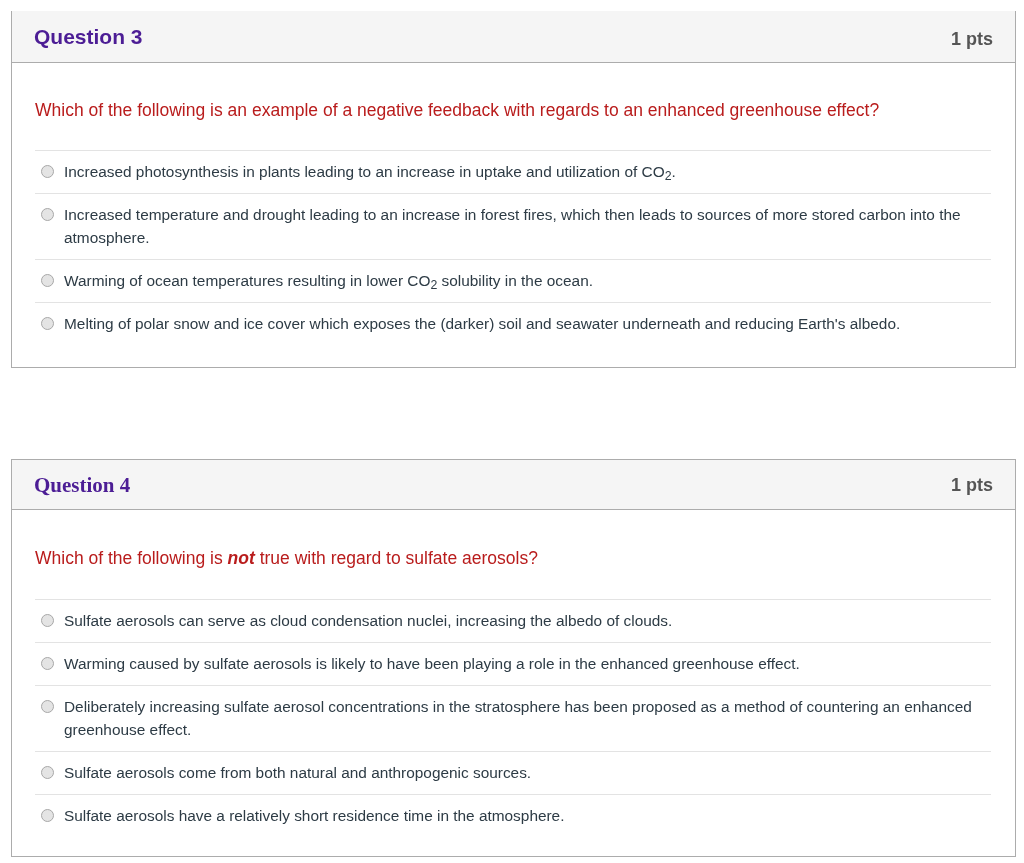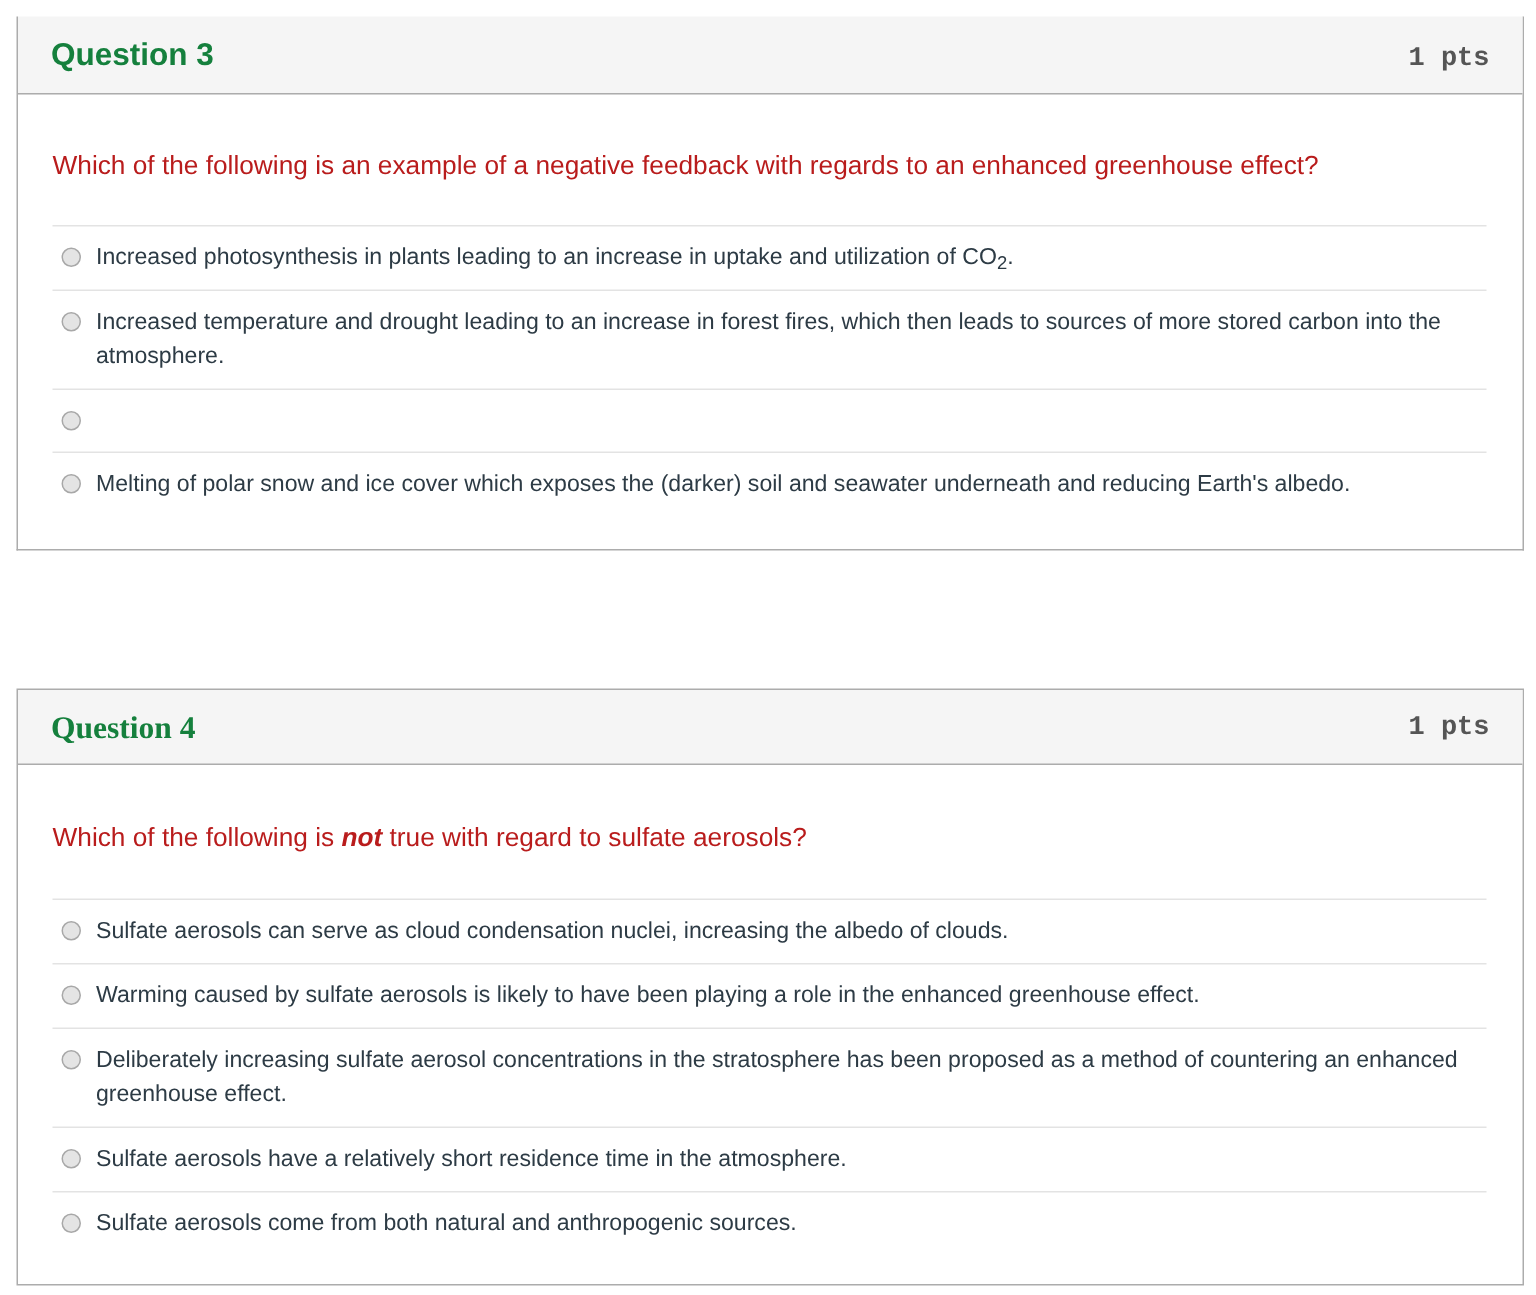--- a/index.html
+++ b/index.html
@@ -48,32 +48,31 @@
     background: #F5F5F5;
     border-bottom: 1px solid #ACACAC;
     box-sizing: border-box;
   }
   .question-name {
     position: absolute;
     left: 22px;
     top: 12px;
     font-size: 21px;
     font-weight: bold;
-    color: #15803d;
+    color: #4c1d95;
     white-space: nowrap;
   }
   .question-points {
     position: absolute;
     right: 22px;
     top: 16px;
     font-size: 18px;
     font-weight: bold;
     color: #555555;
     white-space: nowrap;
-    font-family: Liberation Mono, monospace;
   }
 
   .question-text {
     font-size: 17.5px;
     line-height: 1.4;
     color: #b91c1c;
     padding: 36px 23px 28px 23px;
   }
   .question-text strong { font-weight: bold; font-style: italic; }
 
@@ -134,20 +133,21 @@
         <label class="answer">
           <span class="answer-radio"></span>
           <span class="answer-text">Increased photosynthesis in plants leading to an increase in uptake and utilization of CO<sub>2</sub>.</span>
         </label>
         <label class="answer">
           <span class="answer-radio"></span>
           <span class="answer-text">Increased temperature and drought leading to an increase in forest fires, which then leads to sources of more stored carbon into the atmosphere.</span>
         </label>
         <label class="answer">
           <span class="answer-radio"></span>
+          <span class="answer-text">Warming of ocean temperatures resulting in lower CO<sub>2</sub> solubility in the ocean.</span>
         </label>
         <label class="answer">
           <span class="answer-radio"></span>
           <span class="answer-text">Melting of polar snow and ice cover which exposes the (darker) soil and seawater underneath and reducing Earth's albedo.</span>
         </label>
       </div>
     </div>
   </div>
 
   <div class="question" id="question-card-2">
@@ -165,23 +165,23 @@
         <label class="answer">
           <span class="answer-radio"></span>
           <span class="answer-text">Warming caused by sulfate aerosols is likely to have been playing a role in the enhanced greenhouse effect.</span>
         </label>
         <label class="answer">
           <span class="answer-radio"></span>
           <span class="answer-text">Deliberately increasing sulfate aerosol concentrations in the stratosphere has been proposed as a method of countering an enhanced greenhouse effect.</span>
         </label>
         <label class="answer">
           <span class="answer-radio"></span>
-          <span class="answer-text">Sulfate aerosols have a relatively short residence time in the atmosphere.</span>
+          <span class="answer-text">Sulfate aerosols come from both natural and anthropogenic sources.</span>
         </label>
         <label class="answer">
           <span class="answer-radio"></span>
-          <span class="answer-text">Sulfate aerosols come from both natural and anthropogenic sources.</span>
+          <span class="answer-text">Sulfate aerosols have a relatively short residence time in the atmosphere.</span>
         </label>
       </div>
     </div>
   </div>
 
 </div>
 
 </body></html>

